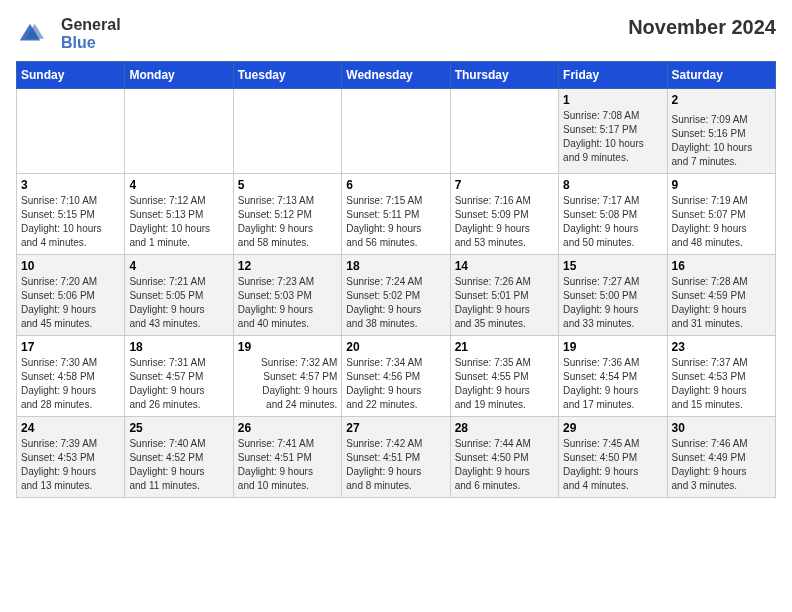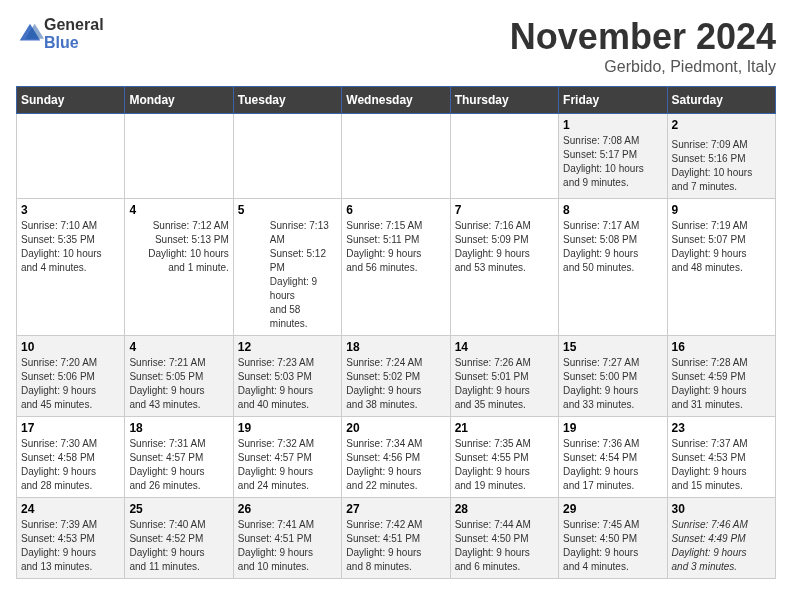--- a/index.html
+++ b/index.html
@@ -12,21 +12,21 @@
     }
     .header {
       display: flex;
       justify-content: space-between;
       align-items: flex-start;
       margin-bottom: 10px;
     }
     .logo {
       display: flex;
       align-items: center;
-      gap: 0;
+      gap: 17px;
     }
     .logo-text {
       display: flex;
       flex-direction: column;
       line-height: 1.1;
     }
     .logo-general {
       font-size: 16px;
       font-weight: bold;
       color: #333;
@@ -37,35 +37,35 @@
       color: #4472c4;
     }
     .logo-icon {
       width: 28px;
       height: 28px;
     }
     .title-block {
       text-align: right;
     }
     .month-title {
-      font-size: 36px;
+      font-size: 20px;
       font-weight: bold;
       color: #333;
     }
     .location {
       font-size: 16px;
       color: #555;
     }
     table {
       width: 100%;
       border-collapse: collapse;
       font-size: 11px;
     }
     thead tr th {
-      background: #404040;
+      background: #1d4ed8;
       color: #fff;
       padding: 6px 4px;
       text-align: left;
       font-size: 12px;
       font-weight: bold;
       border: 1px solid #3a62a8;
     }
     tbody tr td {
       border: 1px solid #ccc;
       vertical-align: top;
@@ -104,21 +104,20 @@
       <polygon points="15,4 26,22 4,22" fill="#4472c4"></polygon>
       <polygon points="20,4 30,20 10,20" fill="#1a55a0" opacity="0.5"></polygon>
     </svg>
     <div class="logo-text">
       <span class="logo-general">General</span>
       <span class="logo-blue">Blue</span>
     </div>
   </div>
   <div class="title-block">
     <div class="month-title">November 2024</div>
-    <div class="location">Gerbido, Piedmont, Italy</div>
   </div>
 </div>
 
 <table>
   <thead>
     <tr>
     <th>Sunday</th>
         <th>Monday</th>
         <th>Tuesday</th>
         <th>Wednesday</th>
@@ -146,34 +145,34 @@
           <div class="day-info" style="white-space: pre-line; margin-top: 6px;">Sunrise: 7:09 AM
 Sunset: 5:16 PM
 Daylight: 10 hours
 and 7 minutes.</div>
         </td>
       </tr>
       <tr>
         <td>
           <span class="day-num">3</span>
           <div class="day-info" style="white-space: pre-line;">Sunrise: 7:10 AM
-Sunset: 5:35 PM
+Sunset: 5:15 PM
 Daylight: 10 hours
 and 4 minutes.</div>
         </td>
         <td>
           <span class="day-num">4</span>
-          <div class="day-info" style="white-space: pre-line; text-align: right;">Sunrise: 7:12 AM
+          <div class="day-info" style="white-space: pre-line;">Sunrise: 7:12 AM
 Sunset: 5:13 PM
 Daylight: 10 hours
 and 1 minute.</div>
         </td>
         <td>
           <span class="day-num">5</span>
-          <div class="day-info" style="white-space: pre-line; margin-left: 32px;">Sunrise: 7:13 AM
+          <div class="day-info" style="white-space: pre-line;">Sunrise: 7:13 AM
 Sunset: 5:12 PM
 Daylight: 9 hours
 and 58 minutes.</div>
         </td>
         <td>
           <span class="day-num">6</span>
           <div class="day-info" style="white-space: pre-line;">Sunrise: 7:15 AM
 Sunset: 5:11 PM
 Daylight: 9 hours
 and 56 minutes.</div>
@@ -261,21 +260,21 @@
         </td>
         <td>
           <span class="day-num">18</span>
           <div class="day-info" style="white-space: pre-line;">Sunrise: 7:31 AM
 Sunset: 4:57 PM
 Daylight: 9 hours
 and 26 minutes.</div>
         </td>
         <td>
           <span class="day-num">19</span>
-          <div class="day-info" style="white-space: pre-line;">Sunrise: 7:32 AM
+          <div class="day-info" style="white-space: pre-line; text-align: right;">Sunrise: 7:32 AM
 Sunset: 4:57 PM
 Daylight: 9 hours
 and 24 minutes.</div>
         </td>
         <td>
           <span class="day-num">20</span>
           <div class="day-info" style="white-space: pre-line;">Sunrise: 7:34 AM
 Sunset: 4:56 PM
 Daylight: 9 hours
 and 22 minutes.</div>
@@ -340,20 +339,20 @@
         </td>
         <td>
           <span class="day-num">29</span>
           <div class="day-info" style="white-space: pre-line;">Sunrise: 7:45 AM
 Sunset: 4:50 PM
 Daylight: 9 hours
 and 4 minutes.</div>
         </td>
         <td>
           <span class="day-num">30</span>
-          <div class="day-info" style="white-space: pre-line; font-style: italic;">Sunrise: 7:46 AM
+          <div class="day-info" style="white-space: pre-line;">Sunrise: 7:46 AM
 Sunset: 4:49 PM
 Daylight: 9 hours
 and 3 minutes.</div>
         </td>
       </tr>
     </tbody>
 </table>
 
 </body></html>

